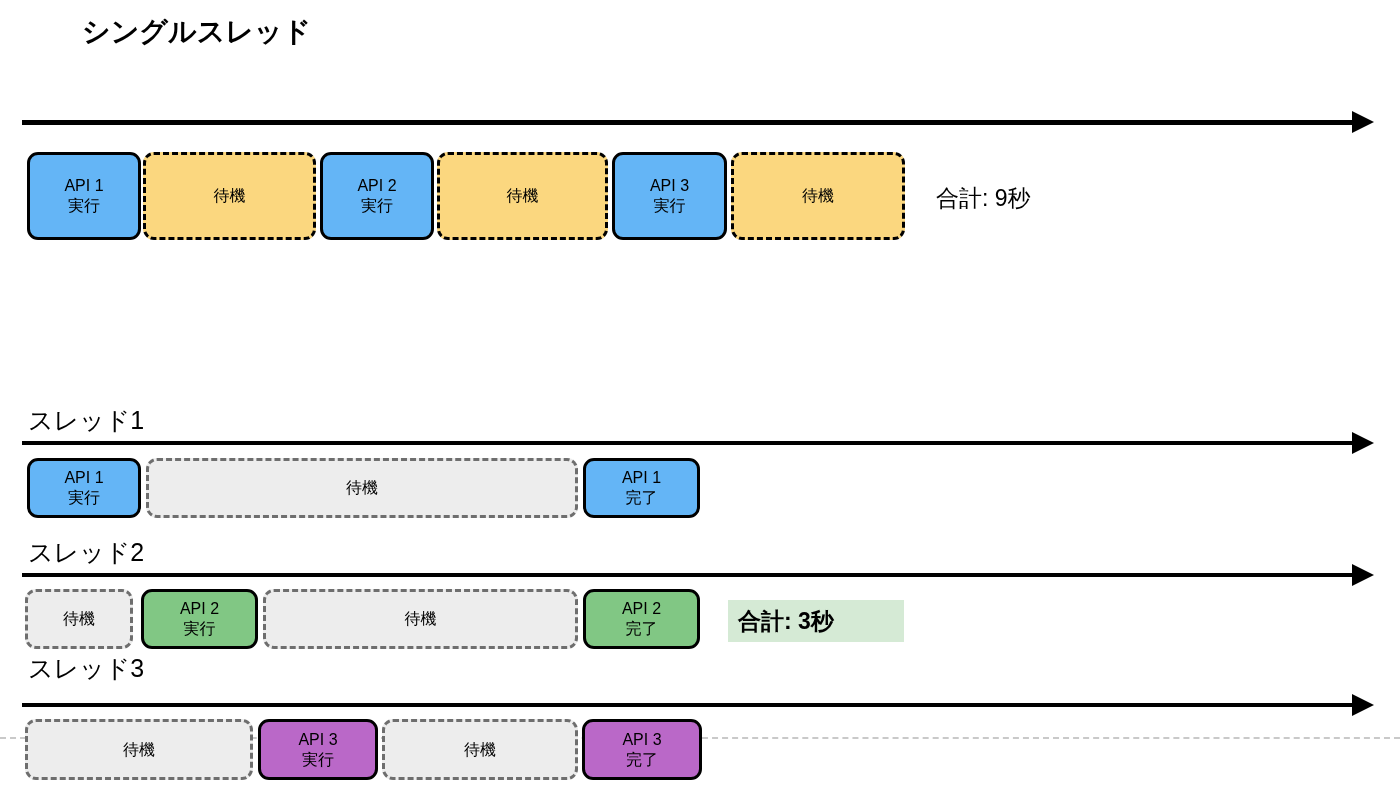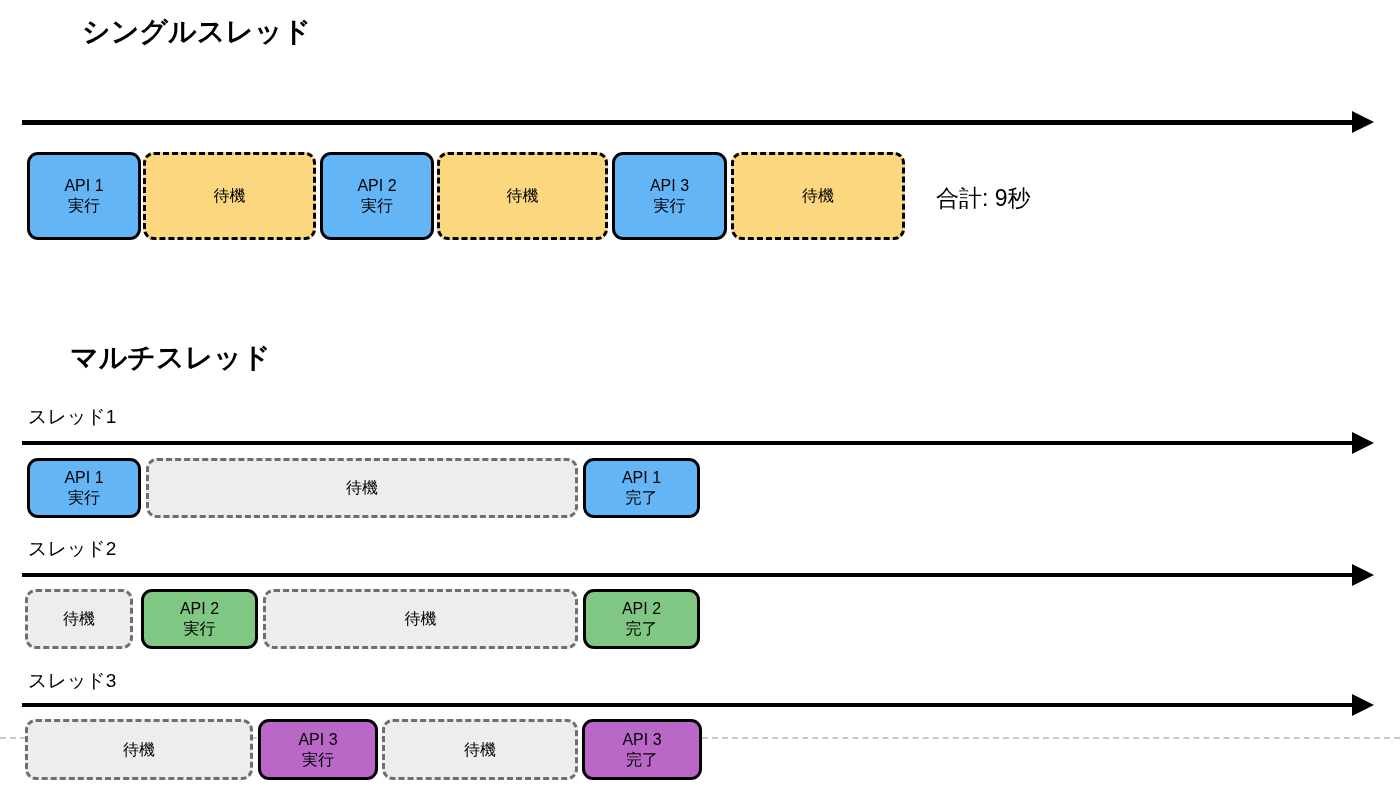--- a/index.html
+++ b/index.html
@@ -1,21 +1,21 @@
 <!DOCTYPE html>
 <html><head>
 <meta charset="utf-8">
 <style>
   html,body{margin:0;padding:0;background:#ffffff;}
   #canvas{
     position:relative;width:1400px;height:799px;overflow:hidden;
     font-family:"Liberation Sans","DejaVu Sans",sans-serif;color:#000;background:#fff;
   }
   .section-title{position:absolute;font-size:28px;font-weight:bold;white-space:nowrap;}
-  .thread-label{position:absolute;font-size:19px;white-space:nowrap;}
+  .thread-label{position:absolute;font-size:25px;white-space:nowrap;}
   .total-label{position:absolute;font-size:23px;font-weight:normal;white-space:nowrap;}
   .arrow-line{position:absolute;background:#000;}
   .arrow-head{position:absolute;width:0;height:0;border-style:solid;
     border-color:transparent transparent transparent #000;}
   .block{
     position:absolute;box-sizing:border-box;border-radius:11px;
     display:flex;flex-direction:column;align-items:center;justify-content:center;
     font-size:16px;line-height:20px;text-align:center;white-space:nowrap;
   }
   .exec{border:3px solid #000;}
@@ -59,21 +59,20 @@
   <div class="block exec blue" style="left:612px;top:152px;width:115px;height:88px;">
     <span>API 3</span>
     <span>実行</span>
   </div>
   <div class="block wait-y" style="left:731px;top:152px;width:174px;height:88px;">
     <span>待機</span>
   </div>
 
   <div class="total-label" style="left:936px;top:183px;">合計: 9秒</div>
 
-  <div class="section-title" style="left:70px;top:339px;">マルチスレッド</div>
 
   <div class="thread-label" style="left:28px;top:404px;">スレッド1</div>
   <div class="arrow-line" style="left:22px;top:441px;width:1330px;height:4px;"></div>
   <div class="arrow-head" style="left:1352px;top:432px;border-width:11px 0 11px 22px;"></div>
 
   <div class="block exec blue" style="left:27px;top:458px;width:114px;height:60px;">
     <span>API 1</span>
     <span>実行</span>
   </div>
   <div class="block wait-g" style="left:146px;top:458px;width:432px;height:60px;">
@@ -95,22 +94,25 @@
     <span>API 2</span>
     <span>実行</span>
   </div>
   <div class="block wait-g" style="left:263px;top:589px;width:315px;height:60px;">
     <span>待機</span>
   </div>
   <div class="block exec green" style="left:583px;top:589px;width:117px;height:60px;">
     <span>API 2</span>
     <span>完了</span>
   </div>
+  <div class="highlight" style="left:728px;top:600px;width:176px;height:42px;">
+    <span>合計: 3秒</span>
+  </div>
 
-  <div class="thread-label" style="left:28px;top:668px;">スレッド3</div>
+  <div class="thread-label" style="left:28px;top:652px;">スレッド3</div>
   <div class="arrow-line" style="left:22px;top:703px;width:1330px;height:4px;"></div>
   <div class="arrow-head" style="left:1352px;top:694px;border-width:11px 0 11px 22px;"></div>
 
   <div class="block wait-g" style="left:25px;top:719px;width:228px;height:61px;">
     <span>待機</span>
   </div>
   <div class="block exec purple" style="left:258px;top:719px;width:120px;height:61px;">
     <span>API 3</span>
     <span>実行</span>
   </div>

